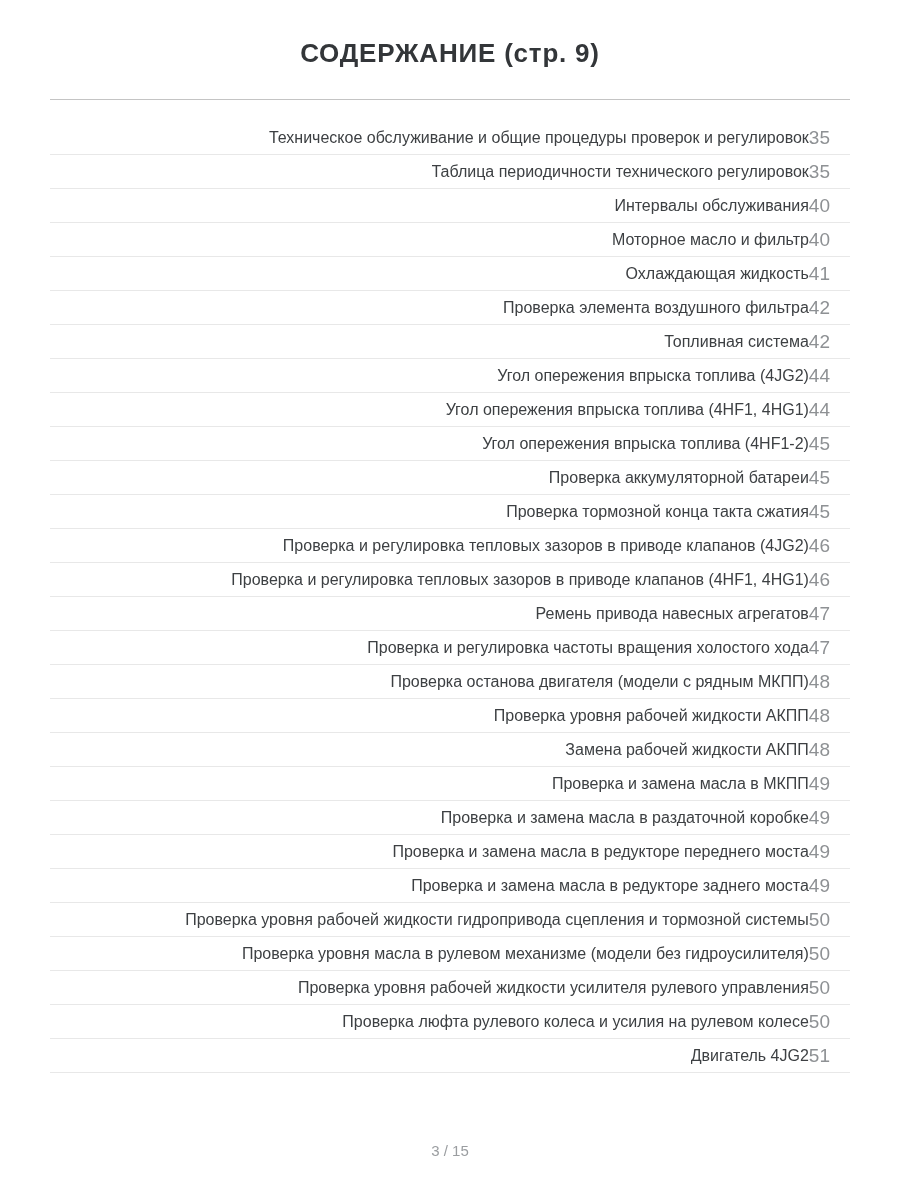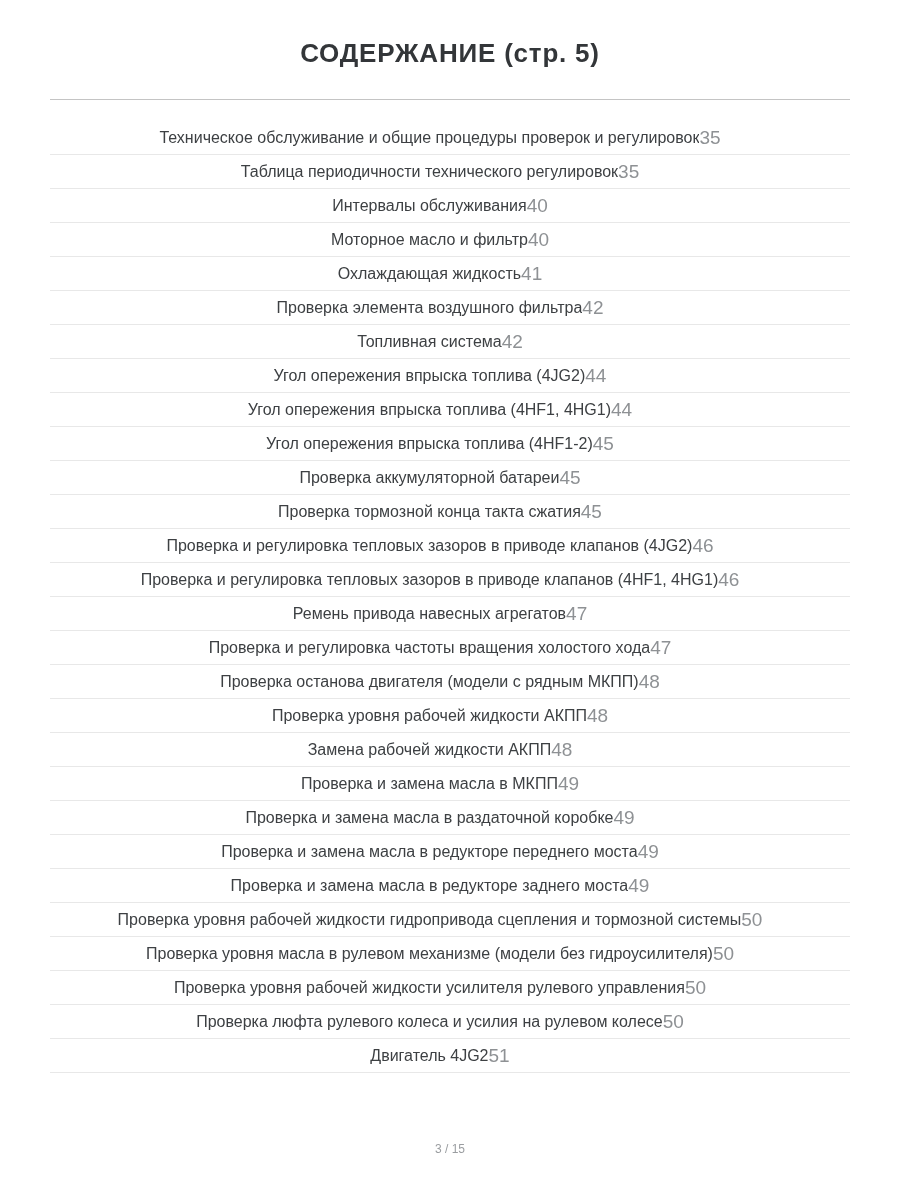--- a/index.html
+++ b/index.html
@@ -27,21 +27,21 @@
     letter-spacing: 0.8px;
     color: #333639;
     line-height: 30px;
   }
   .toc-list {
     margin-top: 21px;
   }
   .toc-row {
     display: flex;
     align-items: center;
-    justify-content: center;
+    justify-content: flex-end;
     height: 34px;
     border-bottom: 1px solid #e8e8e8;
     cursor: default;
   }
   .toc-label {
     font-size: 16px;
     color: #3d4043;
     white-space: nowrap;
     overflow: hidden;
     line-height: 18px;
@@ -52,31 +52,31 @@
     padding-right: 20px;
     flex-shrink: 0;
     line-height: 18px;
   }
   .page-footer {
     position: absolute;
     left: 0;
     right: 0;
     top: 1142px;
     text-align: center;
-    font-size: 12px;
+    font-size: 15px;
     color: #9a9da0;
   }
 </style>
 </head>
 <body>
 
 <div class="page">
 
   <div class="doc-header">
-    <div class="doc-title">СОДЕРЖАНИЕ (стр. 5)</div>
+    <div class="doc-title">СОДЕРЖАНИЕ (стр. 9)</div>
   </div>
 
   <div class="toc-list">
   <div class="toc-row">
     <span class="toc-label">Техническое обслуживание и общие процедуры проверок и регулировок</span>
     <span class="toc-page">35</span>
   </div>
 
   <div class="toc-row">
     <span class="toc-label">Таблица периодичности технического регулировок</span>

